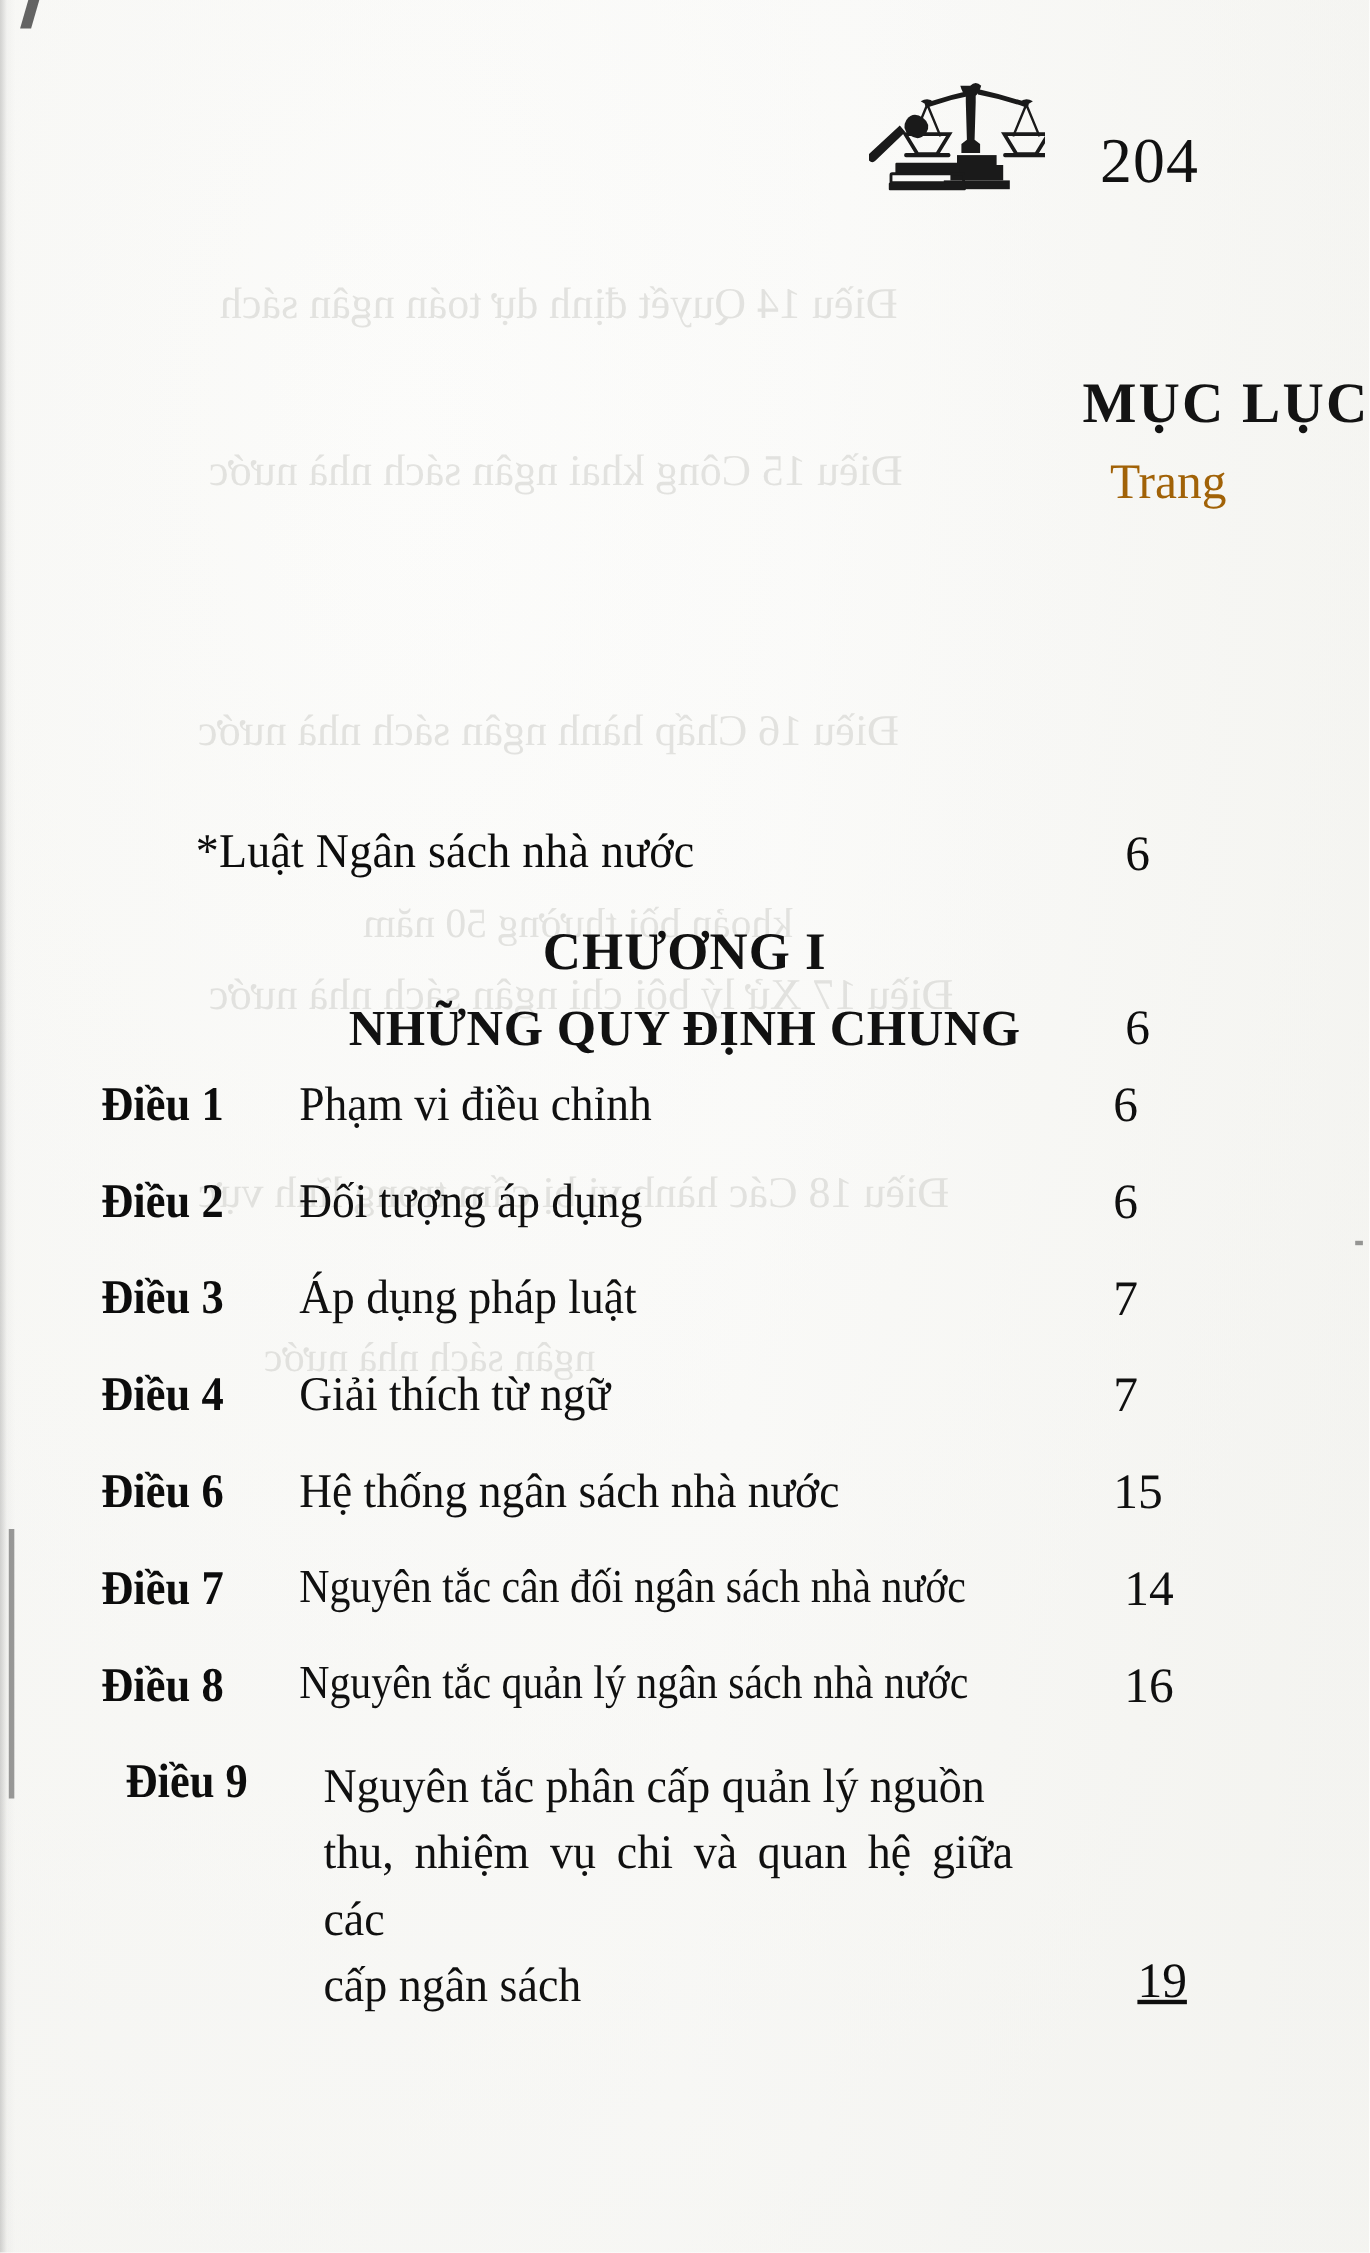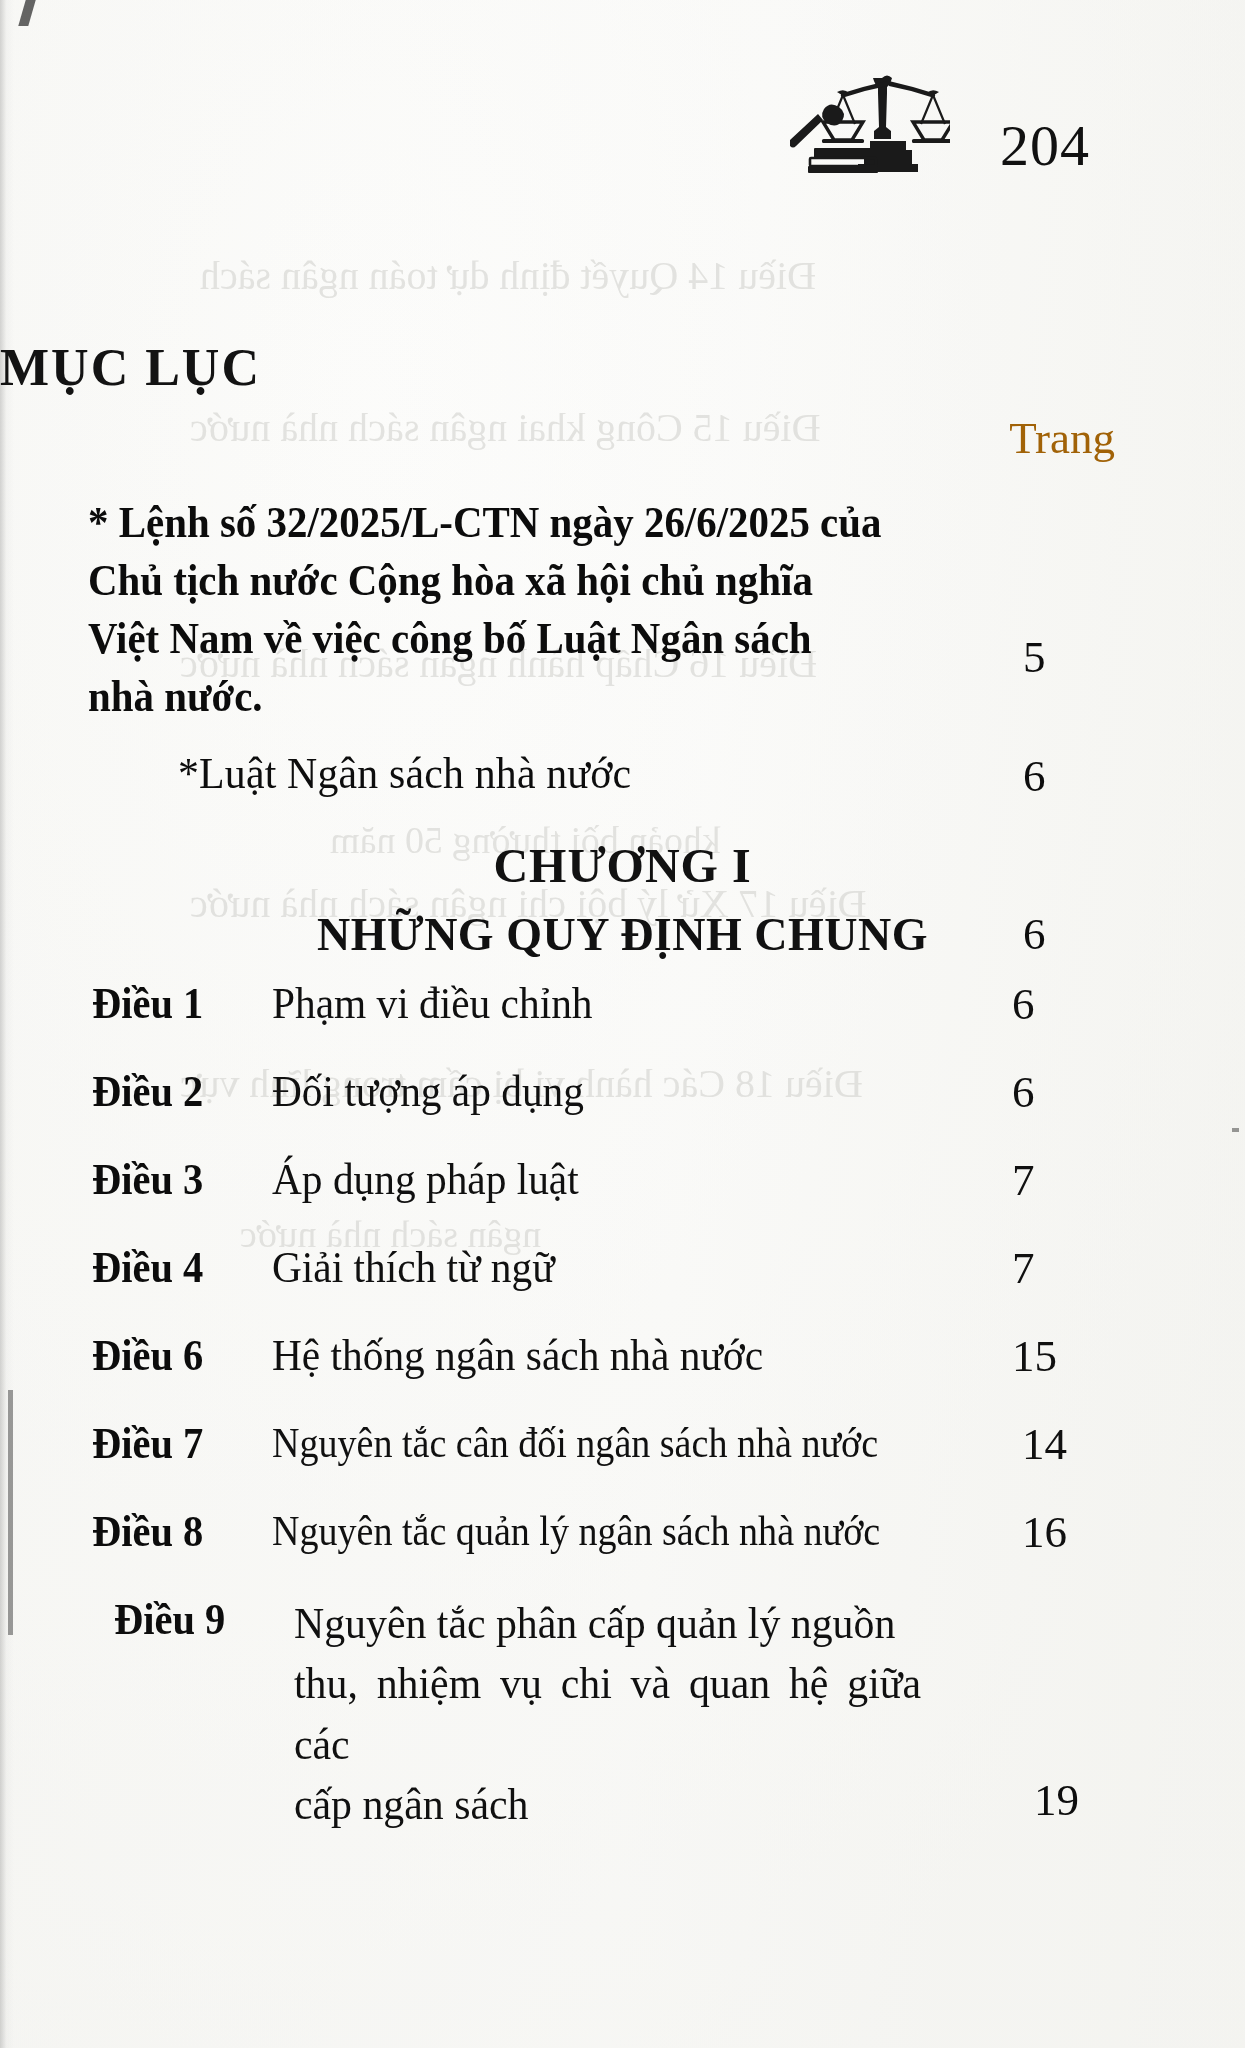--- a/index.html
+++ b/index.html
@@ -78,21 +78,21 @@
     font-size: 58px;
     letter-spacing: 1px;
     color: #111;
   }
 
   
   .toc-title {
     position: absolute;
     left: 0; top: 338px;
     width: 1245px;
-    text-align: left;
+    text-align: right;
     font-size: 52px;
     font-weight: 700;
     letter-spacing: 2px;
     color: #131313;
   }
   .trang-label {
     position: absolute;
     right: 130px; top: 412px;
     font-size: 45px;
     color: #a16207;
@@ -233,20 +233,21 @@
     transform: scaleX(0.95);
     transform-origin: left top;
     color: #101010;
   }
   .row-multi .desc-block > span { display: block; }
   .row-multi .desc-block > span:last-child { text-align: left; }
   .row-multi .pg {
     position: absolute;
     left: 1012px; top: 180px;
     font-size: 45px;
+    text-decoration: underline;
   }
 </style>
 </head>
 <body>
 
 <div id="page">
 
   <div class="paper-tint"></div>
 
   <div class="ghost" style="left:200px; top:252px; font-size:40px;">Điều 14  Quyết định dự toán ngân sách</div>
@@ -296,29 +297,20 @@
         <rect x="18" y="104" width="70" height="7" rx="1"></rect>
       </g>
     </svg>
   </div>
 
   <div class="page-number">204</div>
 
   <div class="toc-title">MỤC LỤC</div>
   <div class="trang-label">Trang</div>
 
-  <div class="lead-entry">
-    <div class="lead-text">
-      <span>* Lệnh số 32/2025/L-CTN ngày 26/6/2025 của</span>
-      <span>Chủ tịch nước Cộng hòa xã hội chủ nghĩa</span>
-      <span>Việt Nam về việc công bố Luật Ngân sách</span>
-      <span>nhà nước.</span>
-    </div>
-    <div class="lead-page">5</div>
-  </div>
 
   <div class="sub-entry">
     <span class="label">*Luật Ngân sách nhà nước</span>
     <span class="pg">6</span>
   </div>
 
   <div class="chapter-line chapter-i">CHƯƠNG I</div>
   <div class="chapter-line chapter-sub">NHỮNG QUY ĐỊNH CHUNG</div>
   <div class="chapter-sub-pg">6</div>
 

